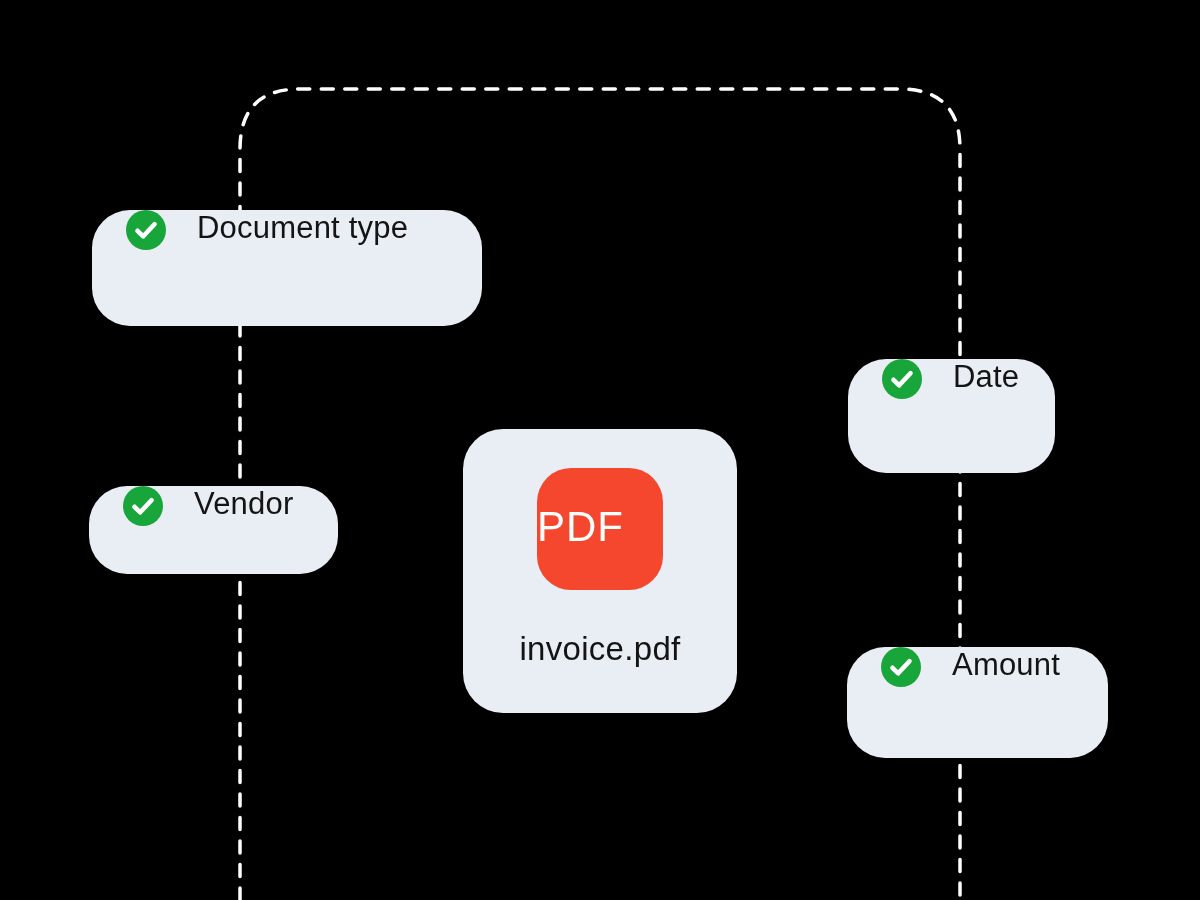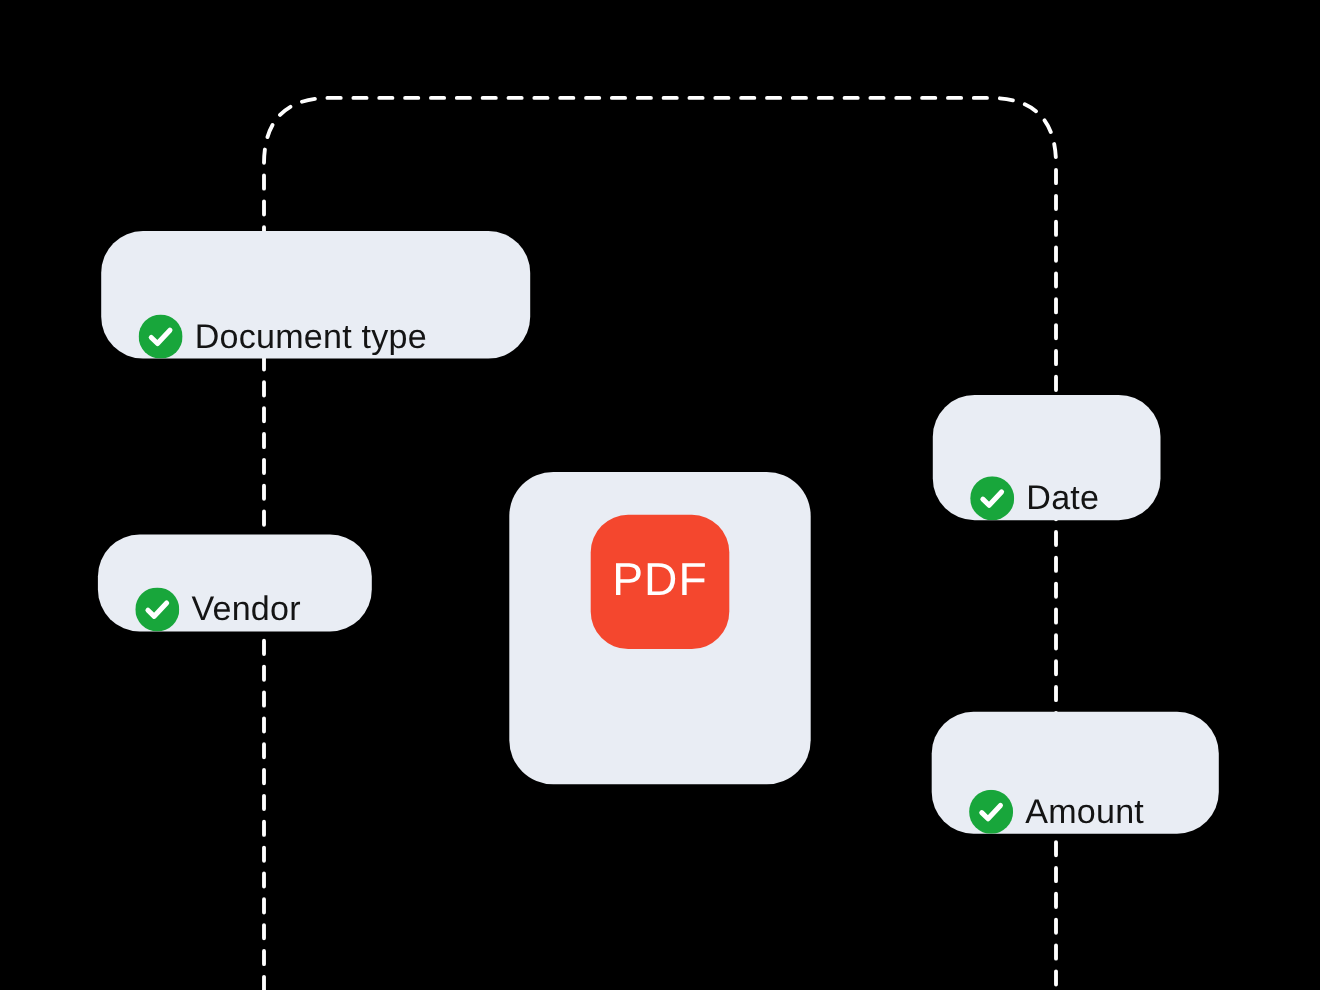--- a/index.html
+++ b/index.html
@@ -20,26 +20,26 @@
   .connector-svg {
     position: absolute;
     left: 0;
     top: 0;
     width: 1200px;
     height: 900px;
   }
   .chip {
     position: absolute;
     display: flex;
-    align-items: flex-end;
+    align-items: flex-start;
     background: #e9edf4;
     border-radius: 38px;
     box-sizing: border-box;
     padding-left: 34px;
-    gap: 11px;
+    gap: 31px;
   }
   .chip .label {
     color: #141414;
     font-size: 31px;
     letter-spacing: 0.2px;
     white-space: nowrap;
     padding-bottom: 2px;
   }
   .check-icon {
     width: 40px;
@@ -66,21 +66,20 @@
     box-sizing: border-box;
     padding-top: 39px;
   }
   .pdf-badge {
     width: 126px;
     height: 122px;
     background: #f4472e;
     border-radius: 34px;
     display: flex;
     align-items: center;
-    justify-content: center;
   }
   .pdf-badge .pdf-label {
     color: #ffffff;
     font-size: 42px;
     letter-spacing: 1px;
     padding-bottom: 4px;
   }
   .file-name {
     margin-top: 40px;
     color: #141414;
@@ -126,15 +125,16 @@
       <circle cx="20" cy="20" r="20" fill="#18a63b"></circle>
       <path d="M11.5 20.8 L17.2 26.3 L28.5 14.2" fill="none" stroke="#ffffff" stroke-width="4.6" stroke-linecap="round" stroke-linejoin="round"></path>
     </svg>
     <span class="label">Amount</span>
   </div>
 
   <div class="doc-card">
     <div class="pdf-badge">
       <span class="pdf-label">PDF</span>
     </div>
+    <div class="file-name">invoice.pdf</div>
   </div>
 
 </div>
 
 </body></html>

